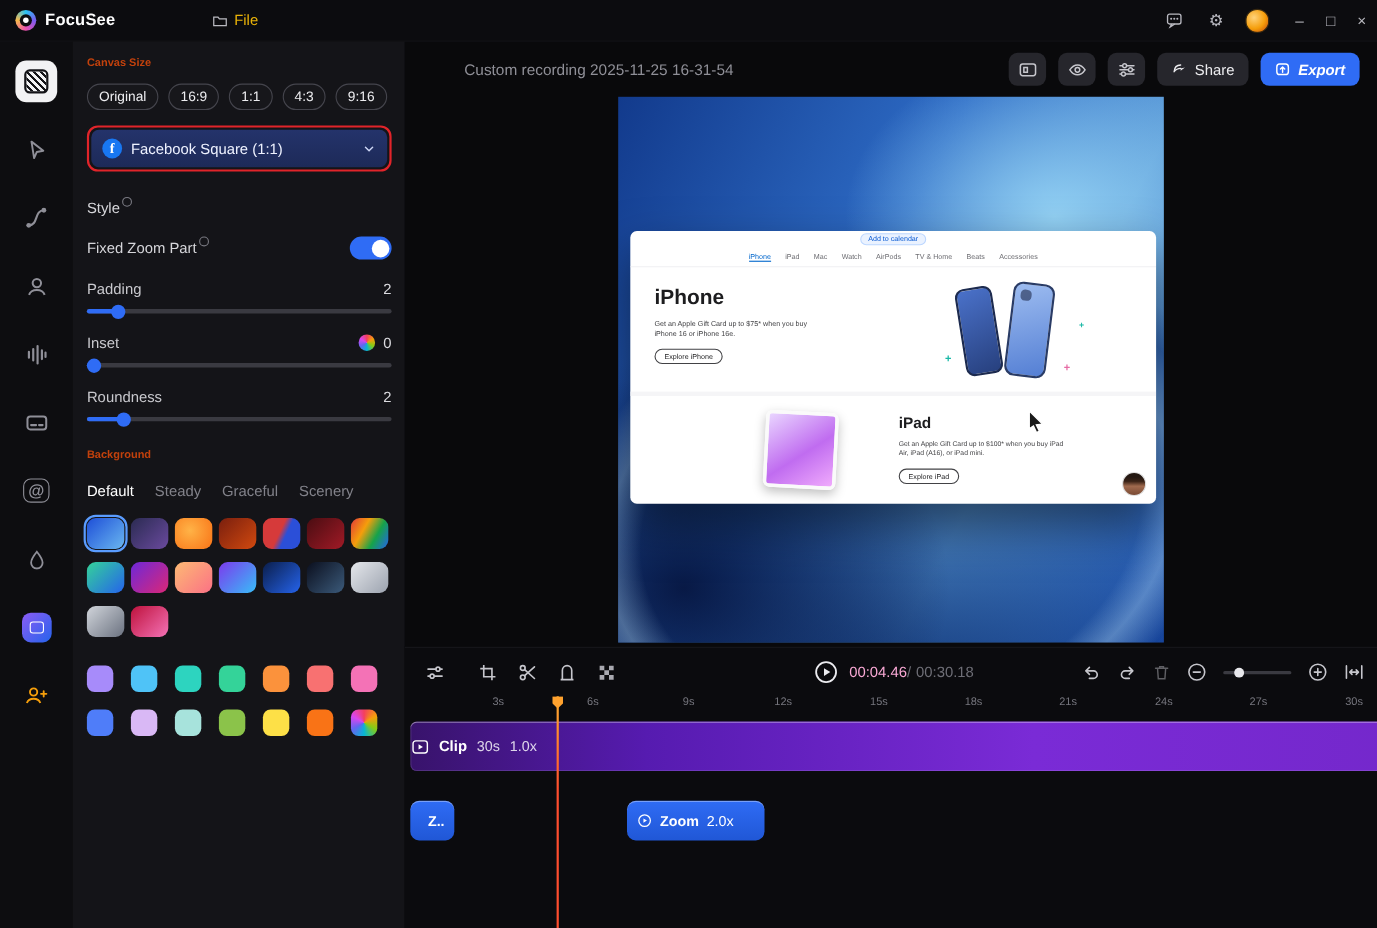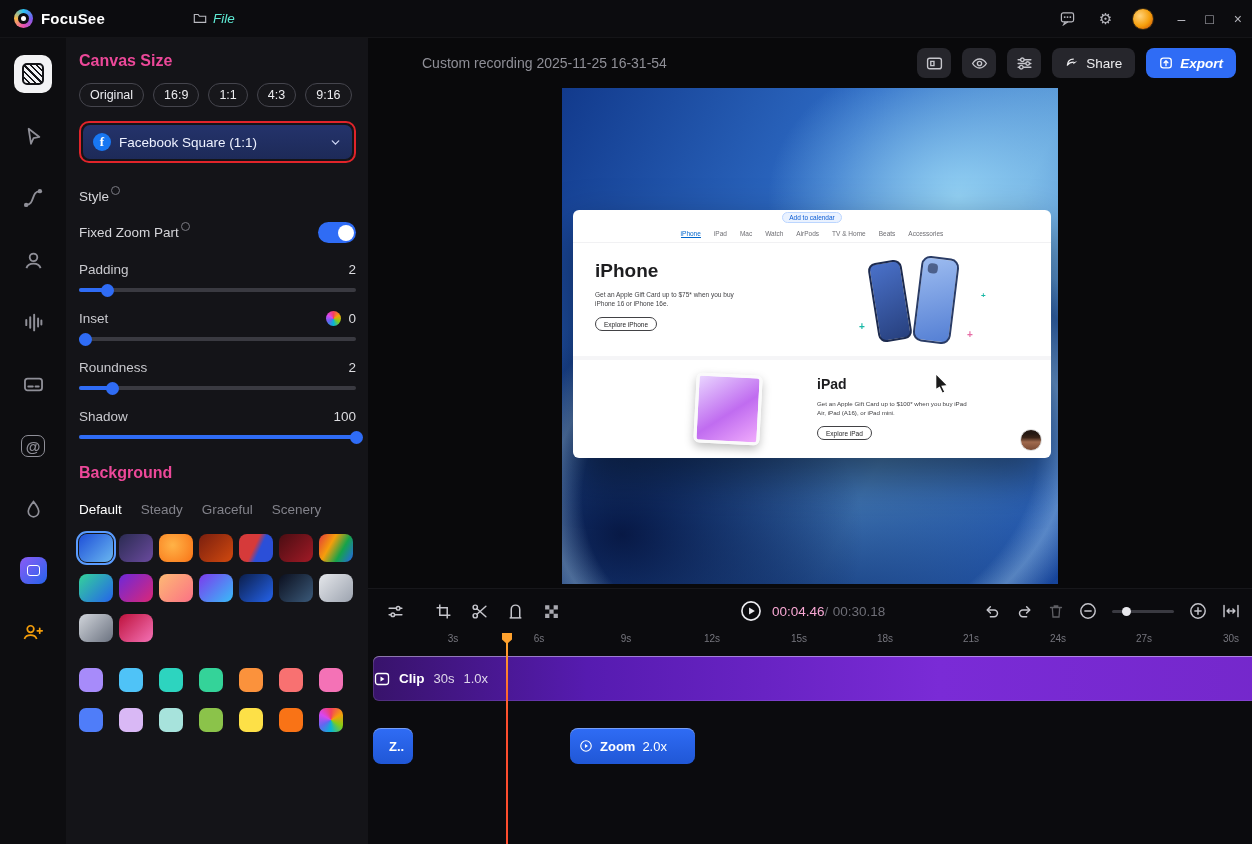--- a/index.html
+++ b/index.html
@@ -5,39 +5,39 @@
   * { box-sizing: border-box; margin: 0; padding: 0; }
   html,body { width:1252px; height:844px; background:#0a0a0c; font-family:"Liberation Sans",sans-serif; overflow:hidden; }
   .app { position:relative; width:1252px; height:844px; background:#0a0a0c; color:#e6e6ea; }
 
   
   .titlebar { position:absolute; left:0; top:0; width:100%; height:38px; background:#0c0c0f; display:flex; align-items:center; padding:0 10px 0 14px; border-bottom:1px solid #151518; }
   .logo { width:19px; height:19px; border-radius:50%; background:conic-gradient(#27c3f3,#7a5cf0,#e94fae,#f8b94b,#27c3f3); position:relative; margin-right:8px; }
   .logo::after { content:""; position:absolute; inset:4px; border-radius:50%; background:#0c0c0f; }
   .logo::before { content:""; position:absolute; left:7px; top:7px; width:5px; height:5px; border-radius:50%; background:#ffffff; z-index:2; }
   .app-name { font-size:15px; font-weight:700; color:#ffffff; letter-spacing:.2px; }
-  .file-menu { display:flex; align-items:flex-start; gap:6px; margin-left:78px; color:#5eead4; font-size:13.5px; padding:5px 10px; border-radius:6px;font-style:italic; }
+  .file-menu { display:flex; align-items:center; gap:6px; margin-left:78px; color:#eab308; font-size:13.5px; padding:5px 10px; border-radius:6px; }
   .tb-right { margin-left:auto; display:flex; align-items:center; gap:14px; }
   .tb-iconbtn { width:24px; height:24px; display:flex; align-items:center; justify-content:center; color:#b9b9c0; font-size:15px; }
   .avatar { width:22px; height:22px; border-radius:50%; background:radial-gradient(circle at 35% 35%, #ffd27a, #f59e0b 55%, #c2410c); border:1px solid #3a2a10; }
   .win-controls { display:flex; align-items:center; gap:20px; margin-left:10px; color:#b5b5bc; font-size:14px; }
   .win-controls span { cursor:default; }
 
   
   .rail { position:absolute; left:0; top:38px; width:66px; bottom:0; background:#0d0d10; display:flex; flex-direction:column; align-items:center; padding-top:17px; gap:24px; }
   .rail-item { width:38px; height:38px; display:flex; align-items:center; justify-content:center; border-radius:10px; }
   .rail-item.active { background:#f2f2f4; }
   .canvas-glyph { width:22px; height:22px; border:2px solid #141418; border-radius:5px; background:repeating-linear-gradient(45deg, transparent 0 3px, #141418 3px 4.5px); }
   .stream-tile { width:27px; height:27px; border-radius:8px; background:linear-gradient(135deg,#8b5cf6,#2563eb); display:flex; align-items:center; justify-content:center; }
   .stream-glyph { width:13px; height:11px; border:1.6px solid #fff; border-radius:3px; }
   .at-glyph { color:#8f8f98; font-size:15px; border:1.6px solid #8f8f98; width:24px; height:22px; border-radius:7px; display:flex; align-items:center; justify-content:center; font-weight:700; }
 
   
   .panel { position:absolute; left:66px; top:38px; width:302px; bottom:0; background:#141418; padding:14px 12px 0 13px; }
-  .panel h3 { font-size:16px; font-weight:700; color:#ec4899; }
+  .panel h3 { font-size:10px; font-weight:700; color:#c2410c; }
   .ratio-row { display:flex; gap:9px; margin-top:13px; }
   .pill { padding:4px 10px; border:1px solid #45454d; border-radius:14px; background:#17171b; color:#ededf0; font-size:12.5px; white-space:nowrap; cursor:pointer;text-align:center; }
   .red-wrap { margin-top:14px; border:2px solid #e1242a; border-radius:10px; padding:2px; }
   .preset { height:34px; background:linear-gradient(180deg,#24336b,#1d2a58); border-radius:7px; display:flex; align-items:center; padding:0 10px; gap:8px; }
   .fb-badge { width:18px; height:18px; border-radius:50%; background:#1877f2; position:relative; flex:none; }
   .fb-badge::after { content:"f"; position:absolute; left:0; top:0; width:100%; height:100%; display:flex; align-items:center; justify-content:center; color:#fff; font-size:13px; font-weight:700; font-family:"Liberation Serif",serif; }
   .preset-label { color:#eef2ff; font-size:13.5px; flex:1; }
   .section-label { margin-top:26px; font-size:13.5px; color:#d6d6da; display:flex; align-items:flex-start; gap:2px; }
   .info-i { width:9px; height:9px; border:1px solid #7a7a82; border-radius:50%; display:inline-block; position:relative; top:-3px; }
   .row-between { display:flex; align-items:center; justify-content:space-between; }
@@ -283,30 +283,20 @@
       <div class="row-between">
         <span class="lab">Roundness</span>
         <span class="val">2</span>
       </div>
       <div class="track">
         <div class="fill" style="width:12%;"></div>
           <div class="thumb" style="left:12%;"></div>
       </div>
     </div>
 
-    <div class="slider-group">
-      <div class="row-between">
-        <span class="lab">Shadow</span>
-        <span class="val">100</span>
-      </div>
-      <div class="track">
-        <div class="fill" style="width:100%;"></div>
-          <div class="thumb" style="left:100%;"></div>
-      </div>
-    </div>
 
     <h3 style="margin-top:25px;">Background</h3>
 
     <div class="bg-tabs">
       <span class="bg-tab active">Default</span>
       <span class="bg-tab">Steady</span>
       <span class="bg-tab">Graceful</span>
       <span class="bg-tab">Scenery</span>
     </div>
 

